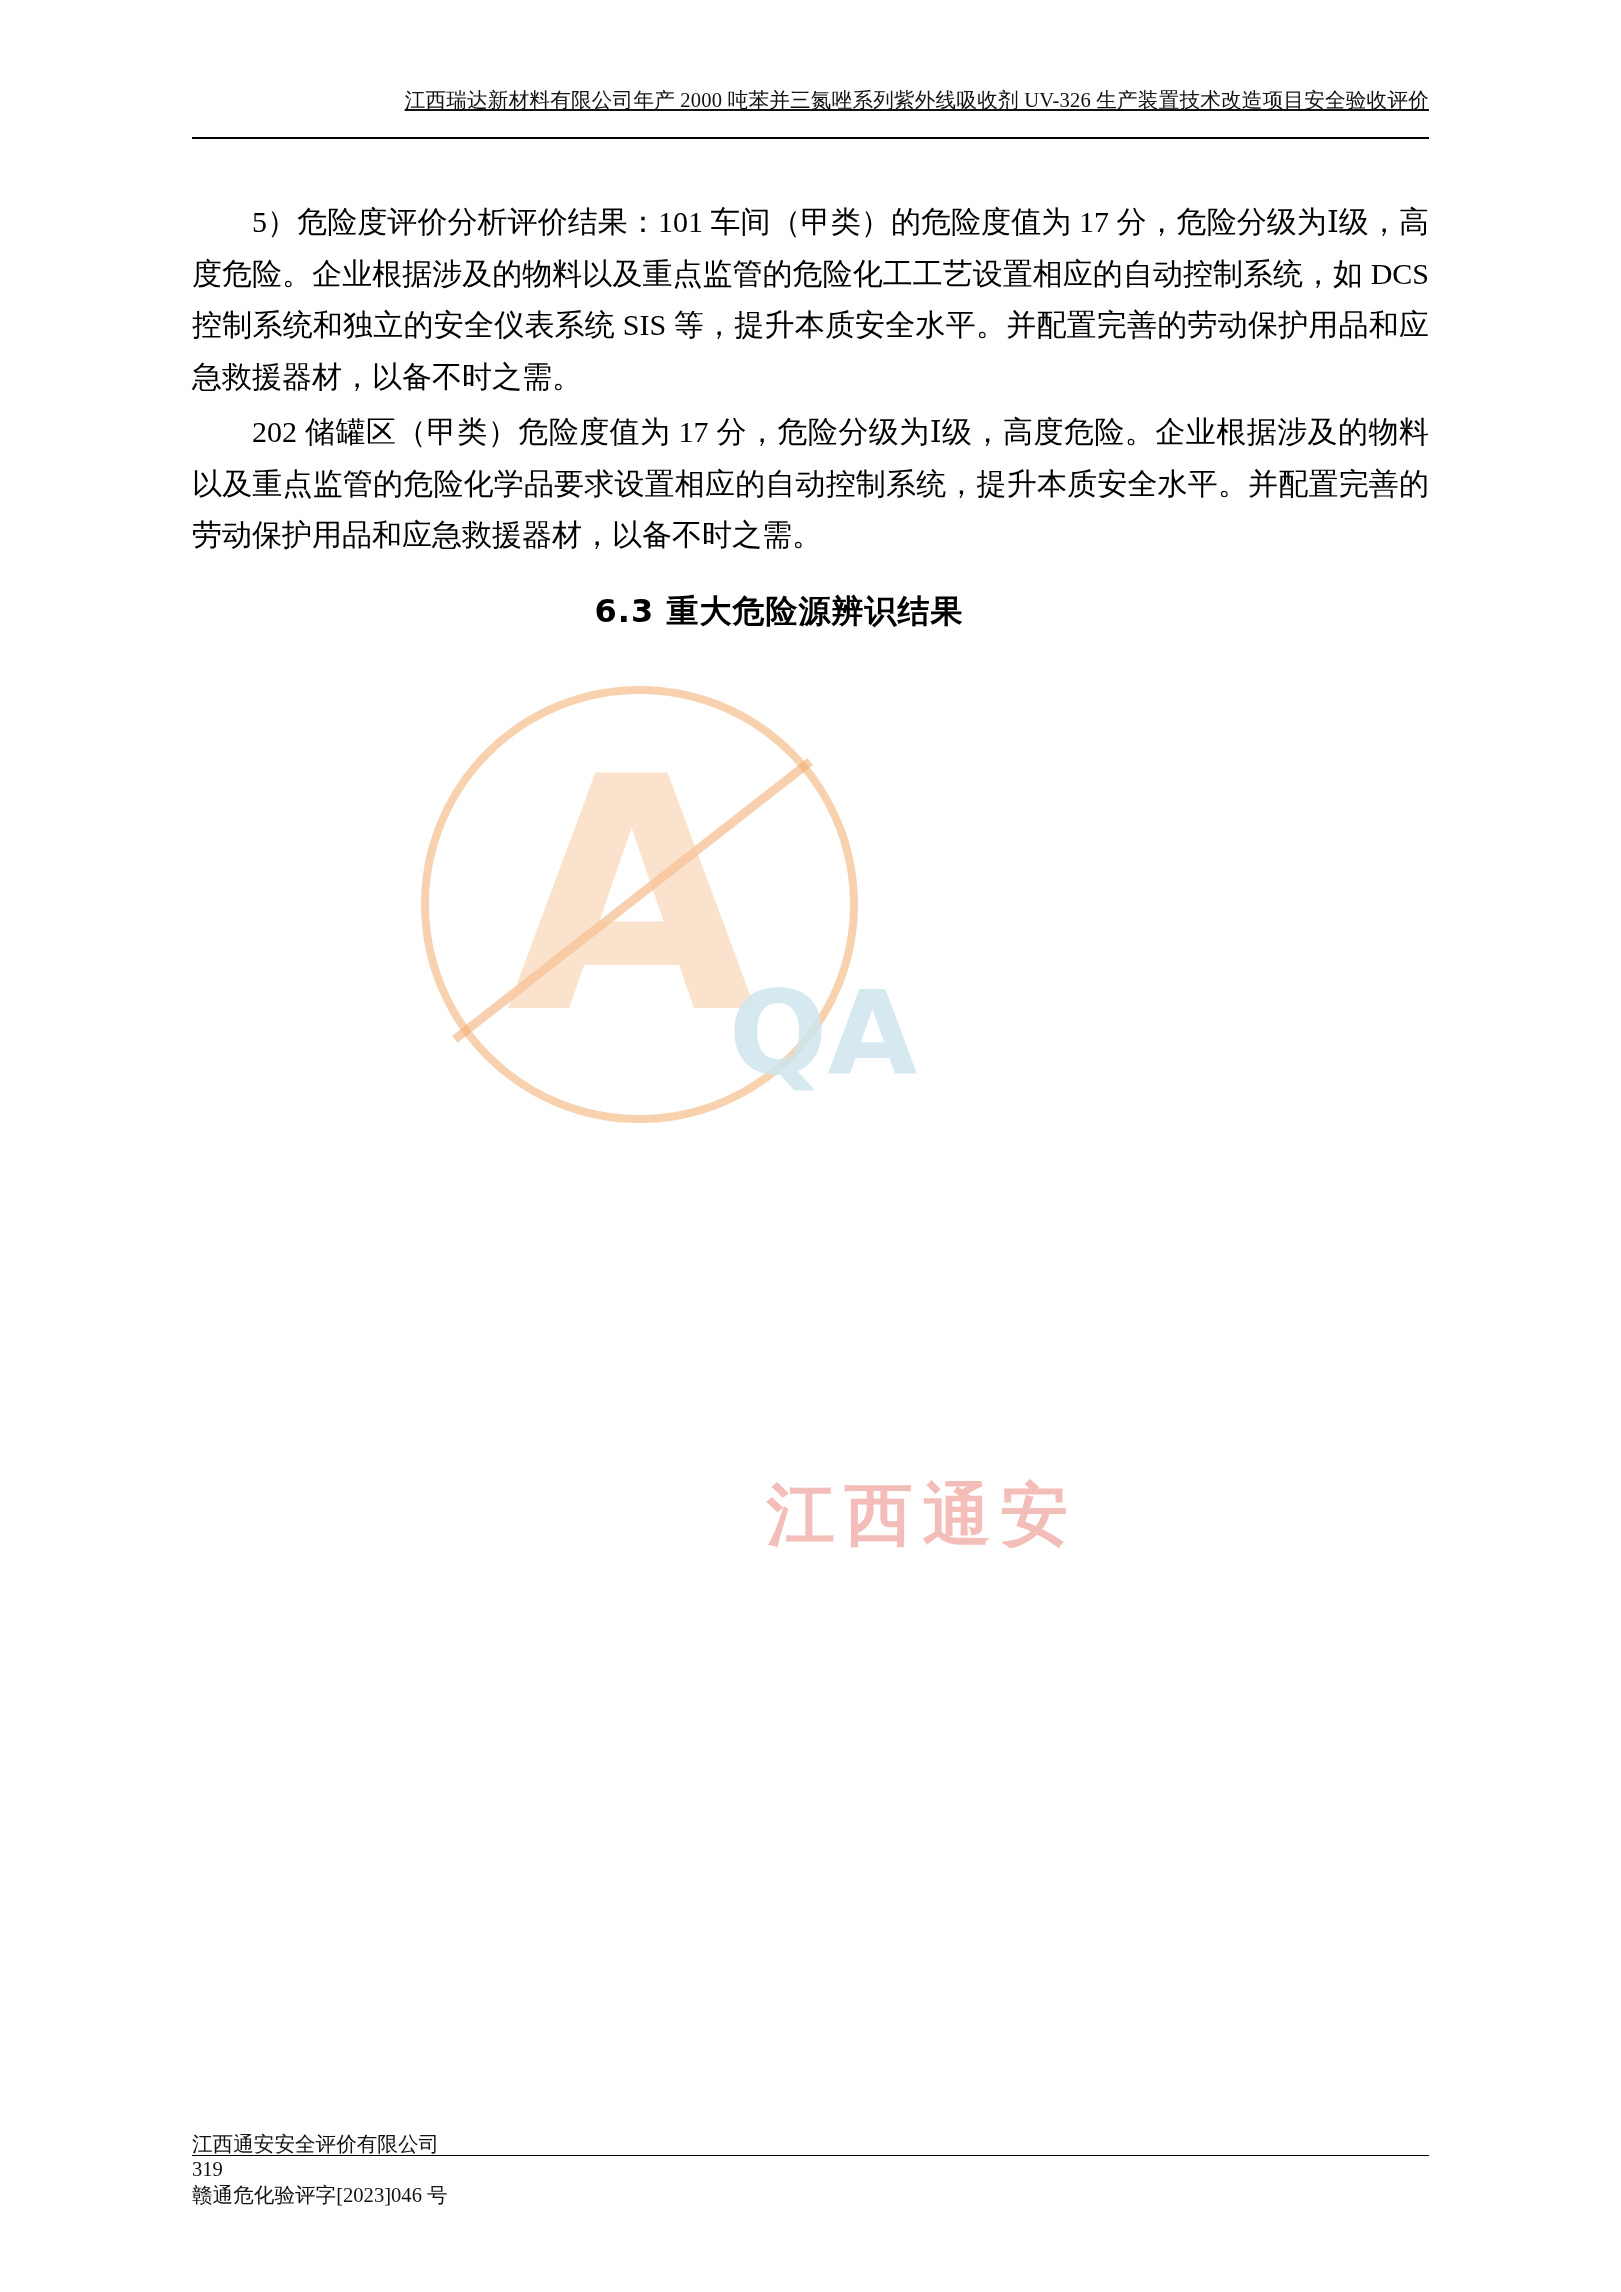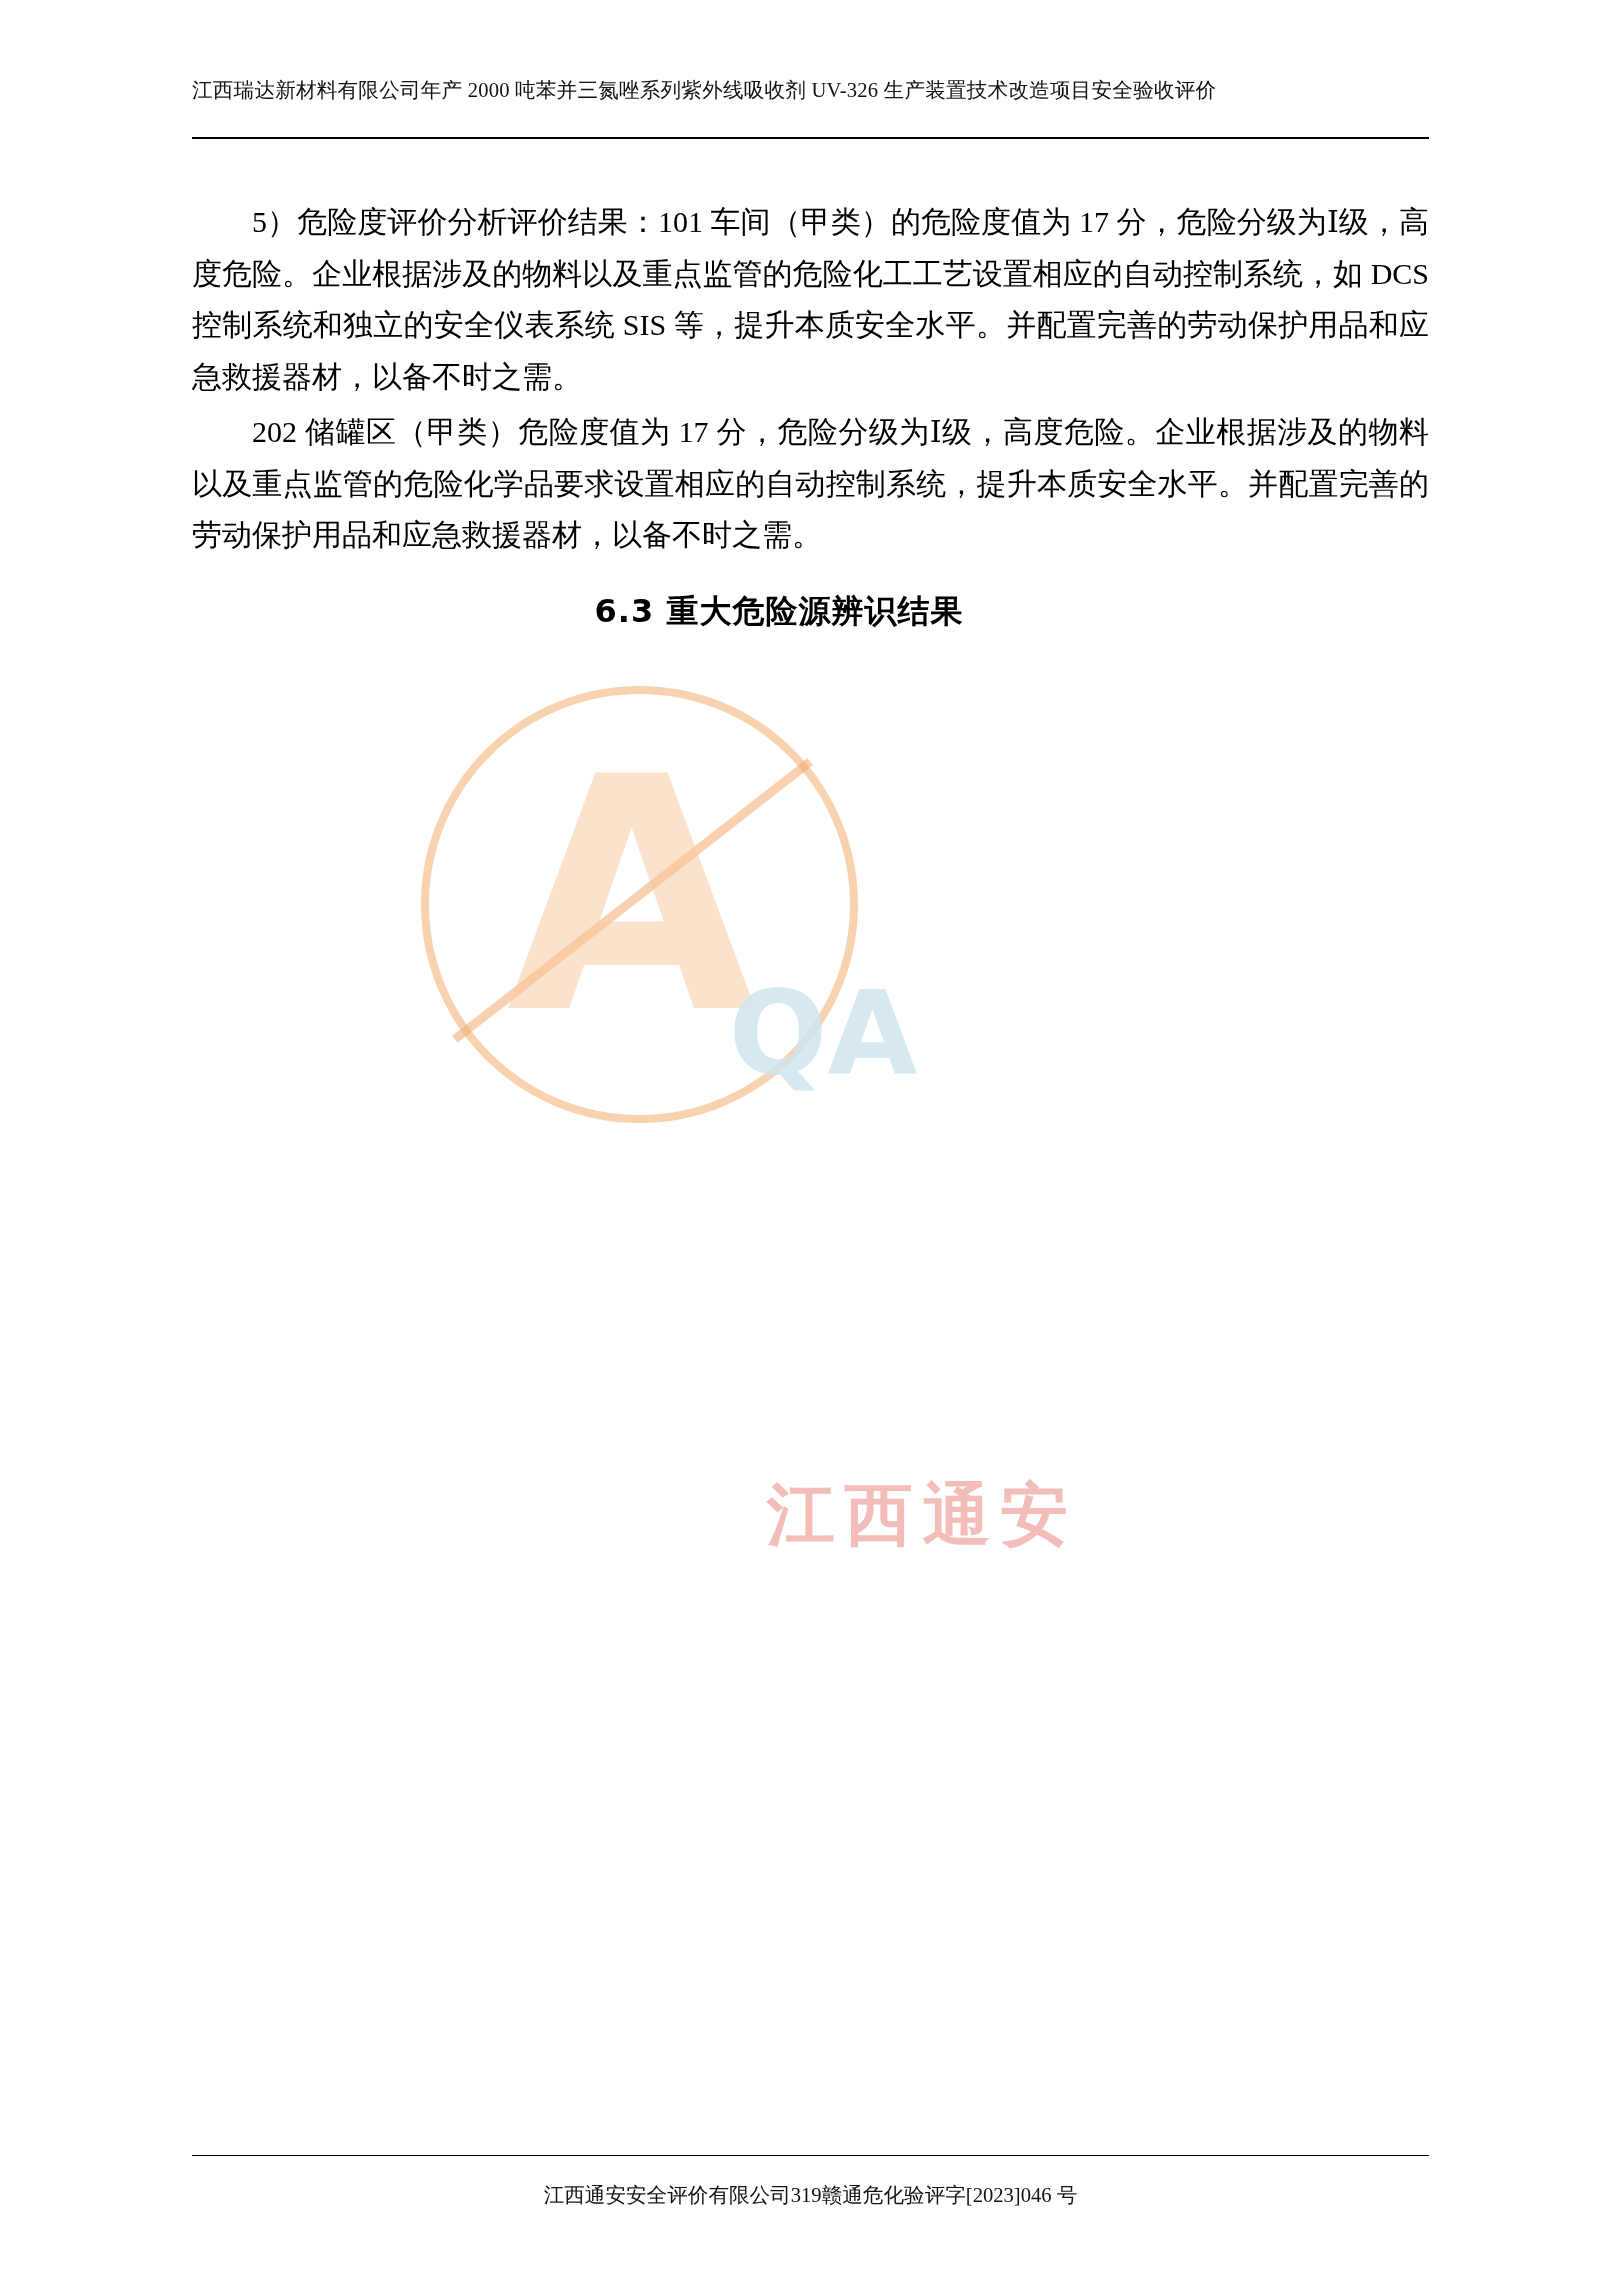--- a/index.html
+++ b/index.html
@@ -14,28 +14,29 @@
     margin: 0 auto;
     background: #ffffff;
     font-family: "Liberation Serif", "DejaVu Serif", serif;
     color: #000000;
     overflow: hidden;
   }
 
   
   .header {
     position: absolute;
-    top: 76px;
-    left: 192px;
-    width: 1237px;
-    text-align: left;
+    top: 86px;
+    left: 192px;
+    width: 1237px;
+    text-align: right;
     font-size: 20.6px;
     letter-spacing: 0.2px;
     color: #111;
     white-space: nowrap;
+    text-decoration: underline;
   }
   .header-rule {
     position: absolute;
     top: 137px;
     left: 192px;
     width: 1237px;
     height: 2px;
     background: #000;
   }
 
@@ -153,25 +154,26 @@
     width: 1237px;
     height: 1px;
     background: #000;
     z-index: 2;
   }
   .footer {
     bottom: 84px;
     left: 192px;
     width: 1237px;
     display: flex;
-    justify-content: center;
+    justify-content: flex-end;
     align-items: baseline;
     font-size: 20.6px;
     color: #111;
     z-index: 2;
+    flex-direction: column;
   }
   .footer .page-num { font-size: 20.6px; }
 </style>
 </head>
 <body>
 
 <div class="page">
 
   <div class="wm-circle"></div>
   <div class="wm-slash"></div>

